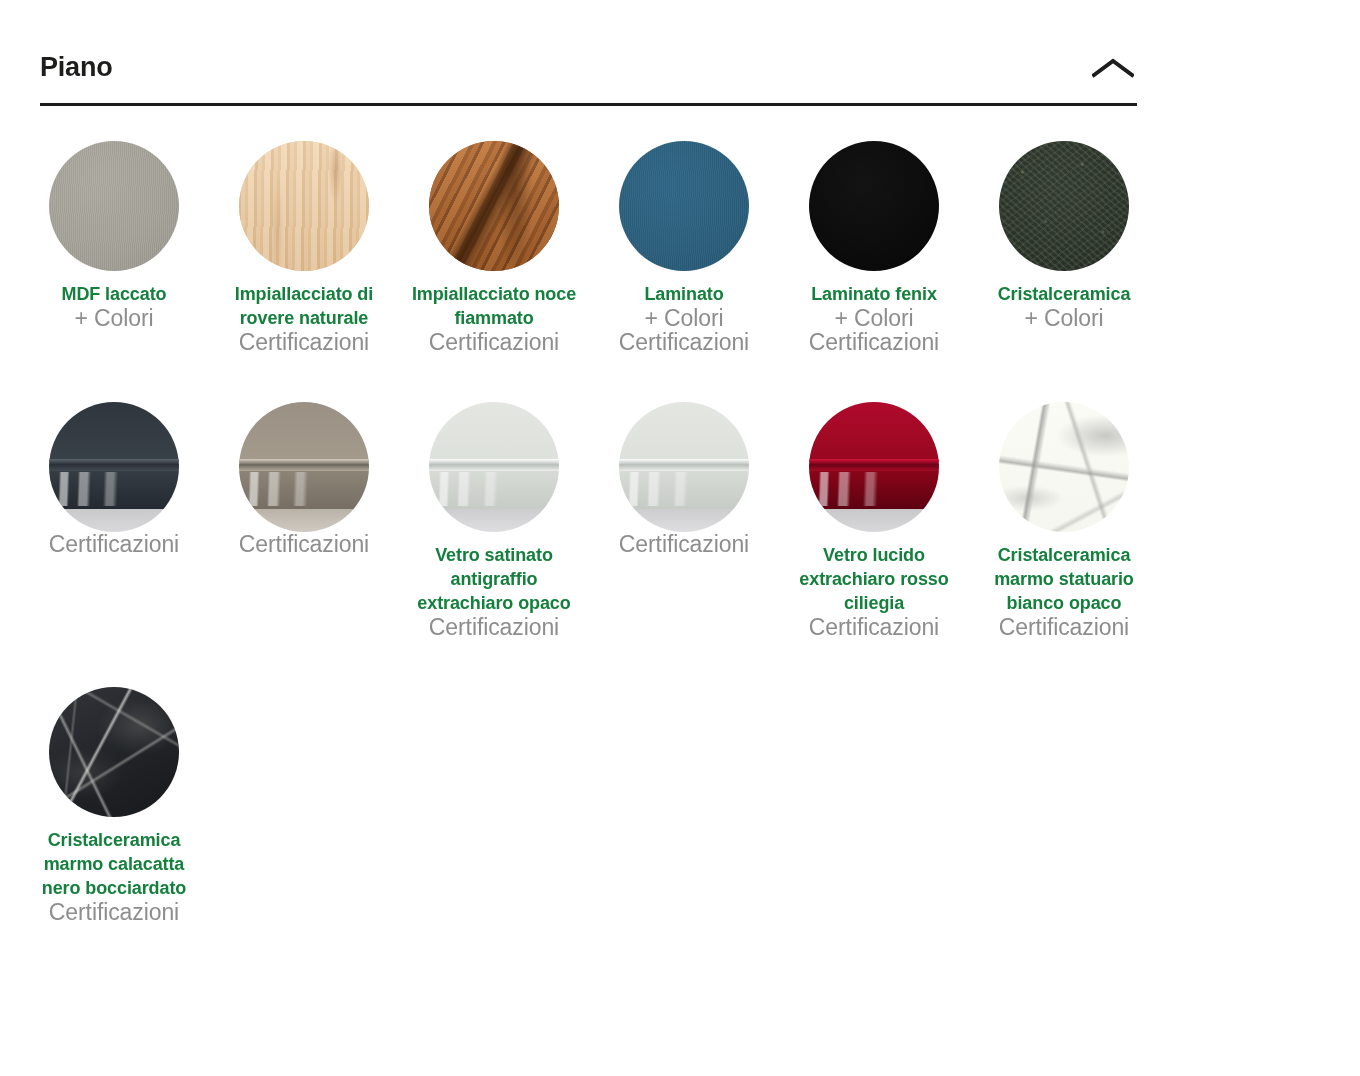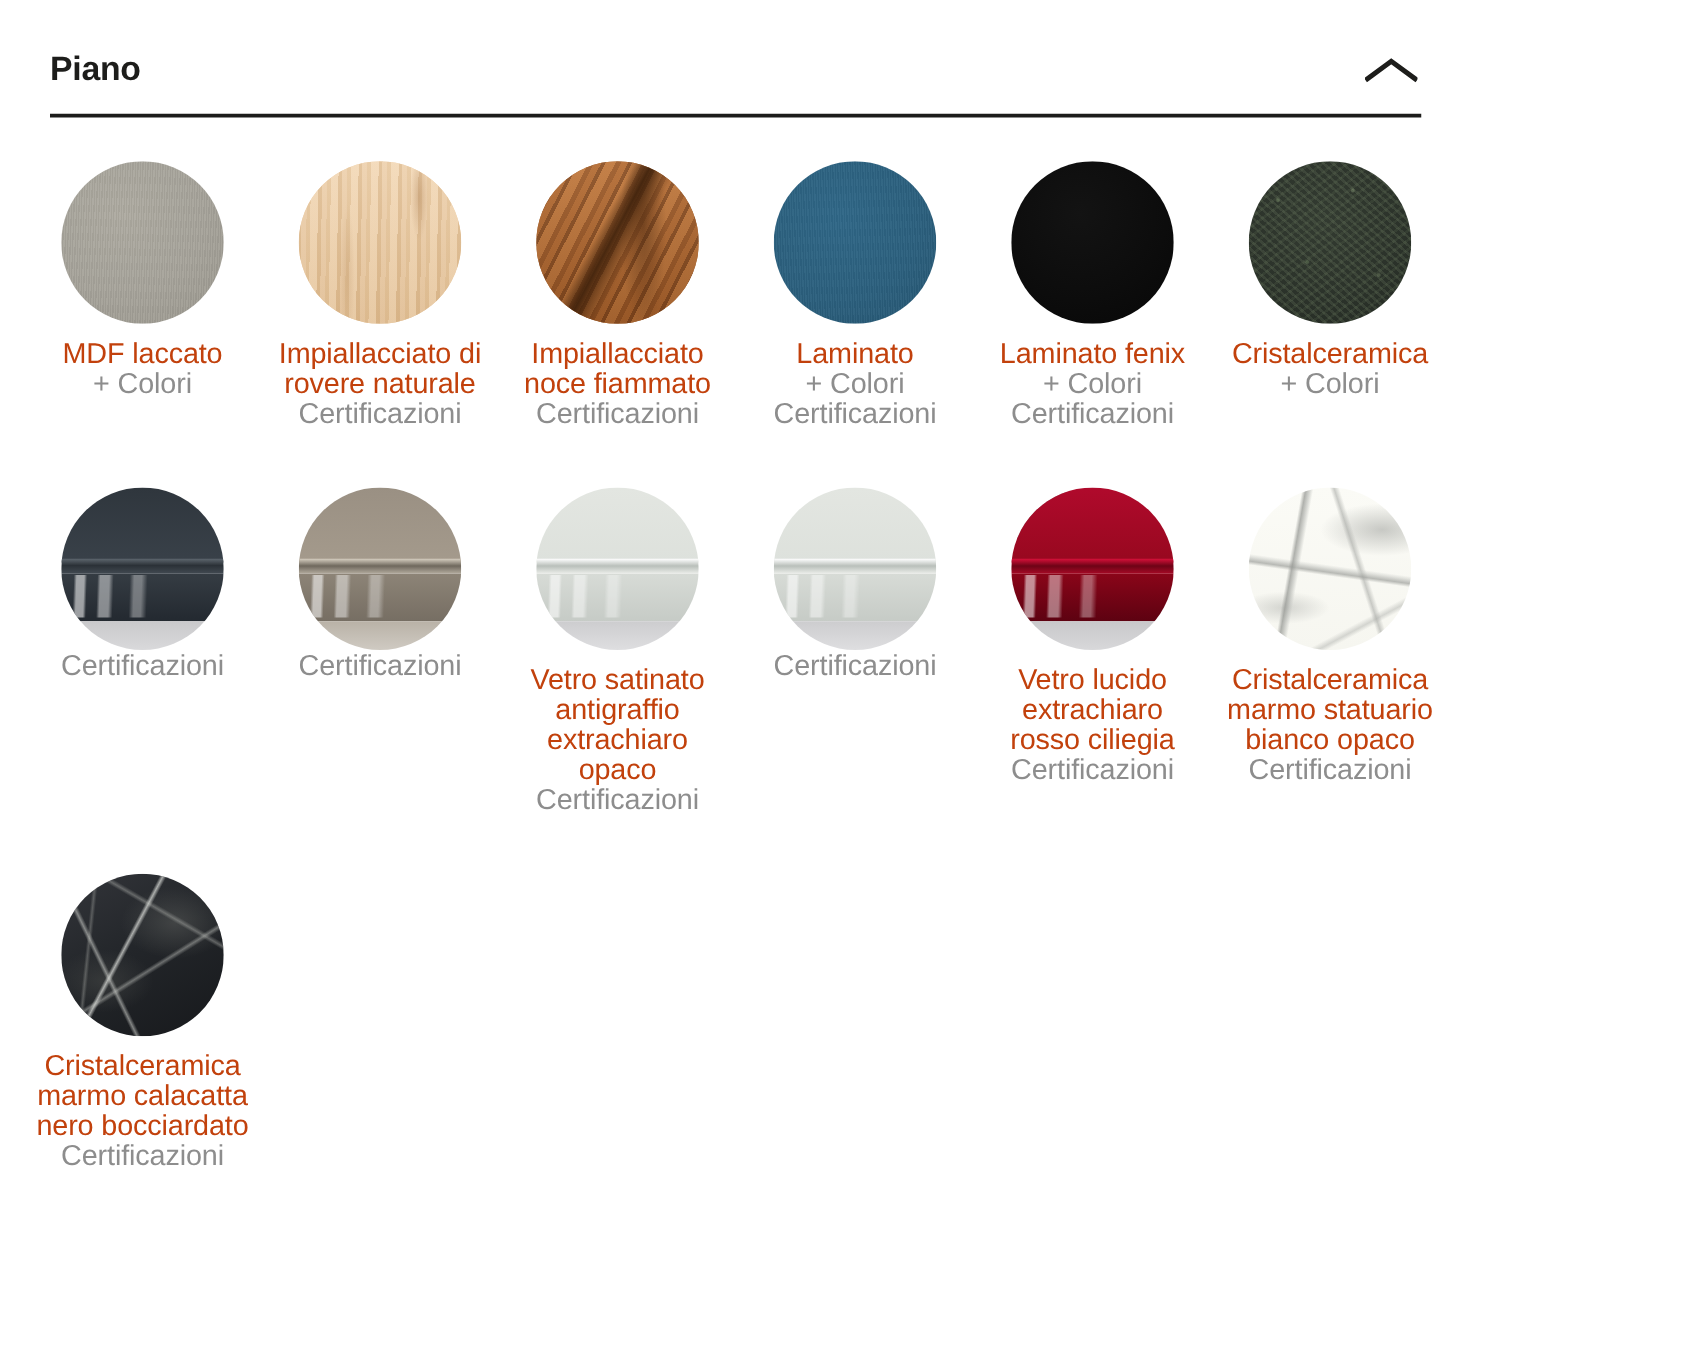--- a/index.html
+++ b/index.html
@@ -13,20 +13,21 @@
     font-family: "Liberation Sans", sans-serif;
     -webkit-font-smoothing: antialiased;
     overflow: hidden;
   }
 
   .panel {
     position: relative;
     width: 1360px;
     height: 920px;
     background: #ffffff;
+    margin-top: 12px;
   }
 
   
   .section-header {
     position: absolute;
     left: 40px;
     top: 24px;
     width: 1097px;
     height: 70px;
     border-bottom: 3px solid #1d1d1b;
@@ -79,25 +80,26 @@
   .swatch-circle {
     width: 130px;
     height: 130px;
     border-radius: 50%;
     overflow: hidden;
     position: relative;
     flex: none;
   }
   .swatch-label {
     margin-top: 11px;
-    font-size: 23px;
+    font-size: 18px;
     line-height: 24px;
-    color: #c2410c;
+    color: #15803d;
     max-width: 172px;
     letter-spacing: -0.1px;
+    font-weight: bold;
   }
   .swatch-meta {
     font-size: 23px;
     line-height: 24px;
     color: #8d8d8d;
     letter-spacing: -0.1px;
   }
 
   
   .tex { position: absolute; inset: 0; }

